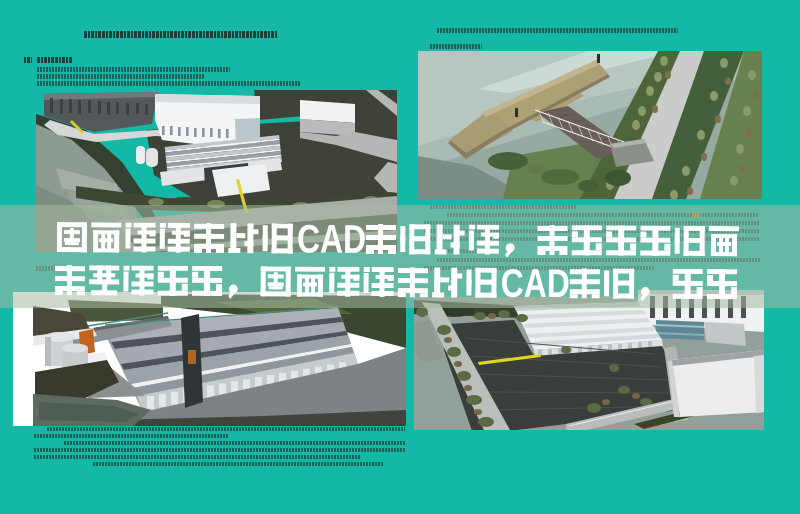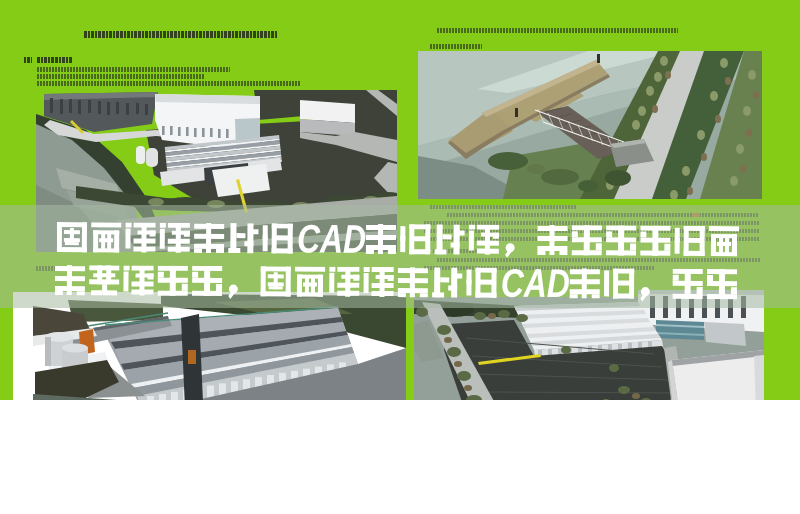--- a/index.html
+++ b/index.html
@@ -1,14 +1,14 @@
 <!DOCTYPE html>
 <html><head><meta charset="utf-8"><style>
 html,body{margin:0;padding:0;background:#ffffff;}
-#pg{position:relative;width:800px;height:400px;overflow:hidden;background:#84cc16;font-family:"Liberation Sans",sans-serif;font-style:italic;}
+#pg{position:relative;width:800px;height:514px;overflow:hidden;background:#14b8a6;font-family:"Liberation Sans",sans-serif;}
 </style></head><body>
 <div id="pg">
 
 <div style="position:absolute;left:84px;top:31px;width:194px;height:6.5px;background-image:repeating-linear-gradient(90deg,rgba(30,33,30,0.8) 0 2.6px,rgba(0,0,0,0) 2.6px 3.6px)"></div>
 
 <div style="position:absolute;left:24px;top:57px;width:8px;height:5.5px;background-image:repeating-linear-gradient(90deg,rgba(30,33,30,0.8) 0 2.4px,rgba(0,0,0,0) 2.4px 3.4px)"></div>
 <div style="position:absolute;left:37px;top:57px;width:35px;height:5.5px;background-image:repeating-linear-gradient(90deg,rgba(30,33,30,0.8) 0 2.6px,rgba(0,0,0,0) 2.6px 3.6px)"></div>
 
 <div style="position:absolute;left:37px;top:67px;width:193px;height:4.8px;background-image:repeating-linear-gradient(90deg,rgba(30,33,30,0.58) 0 1.9px,rgba(0,0,0,0) 1.9px 3.0px)"></div>
 

